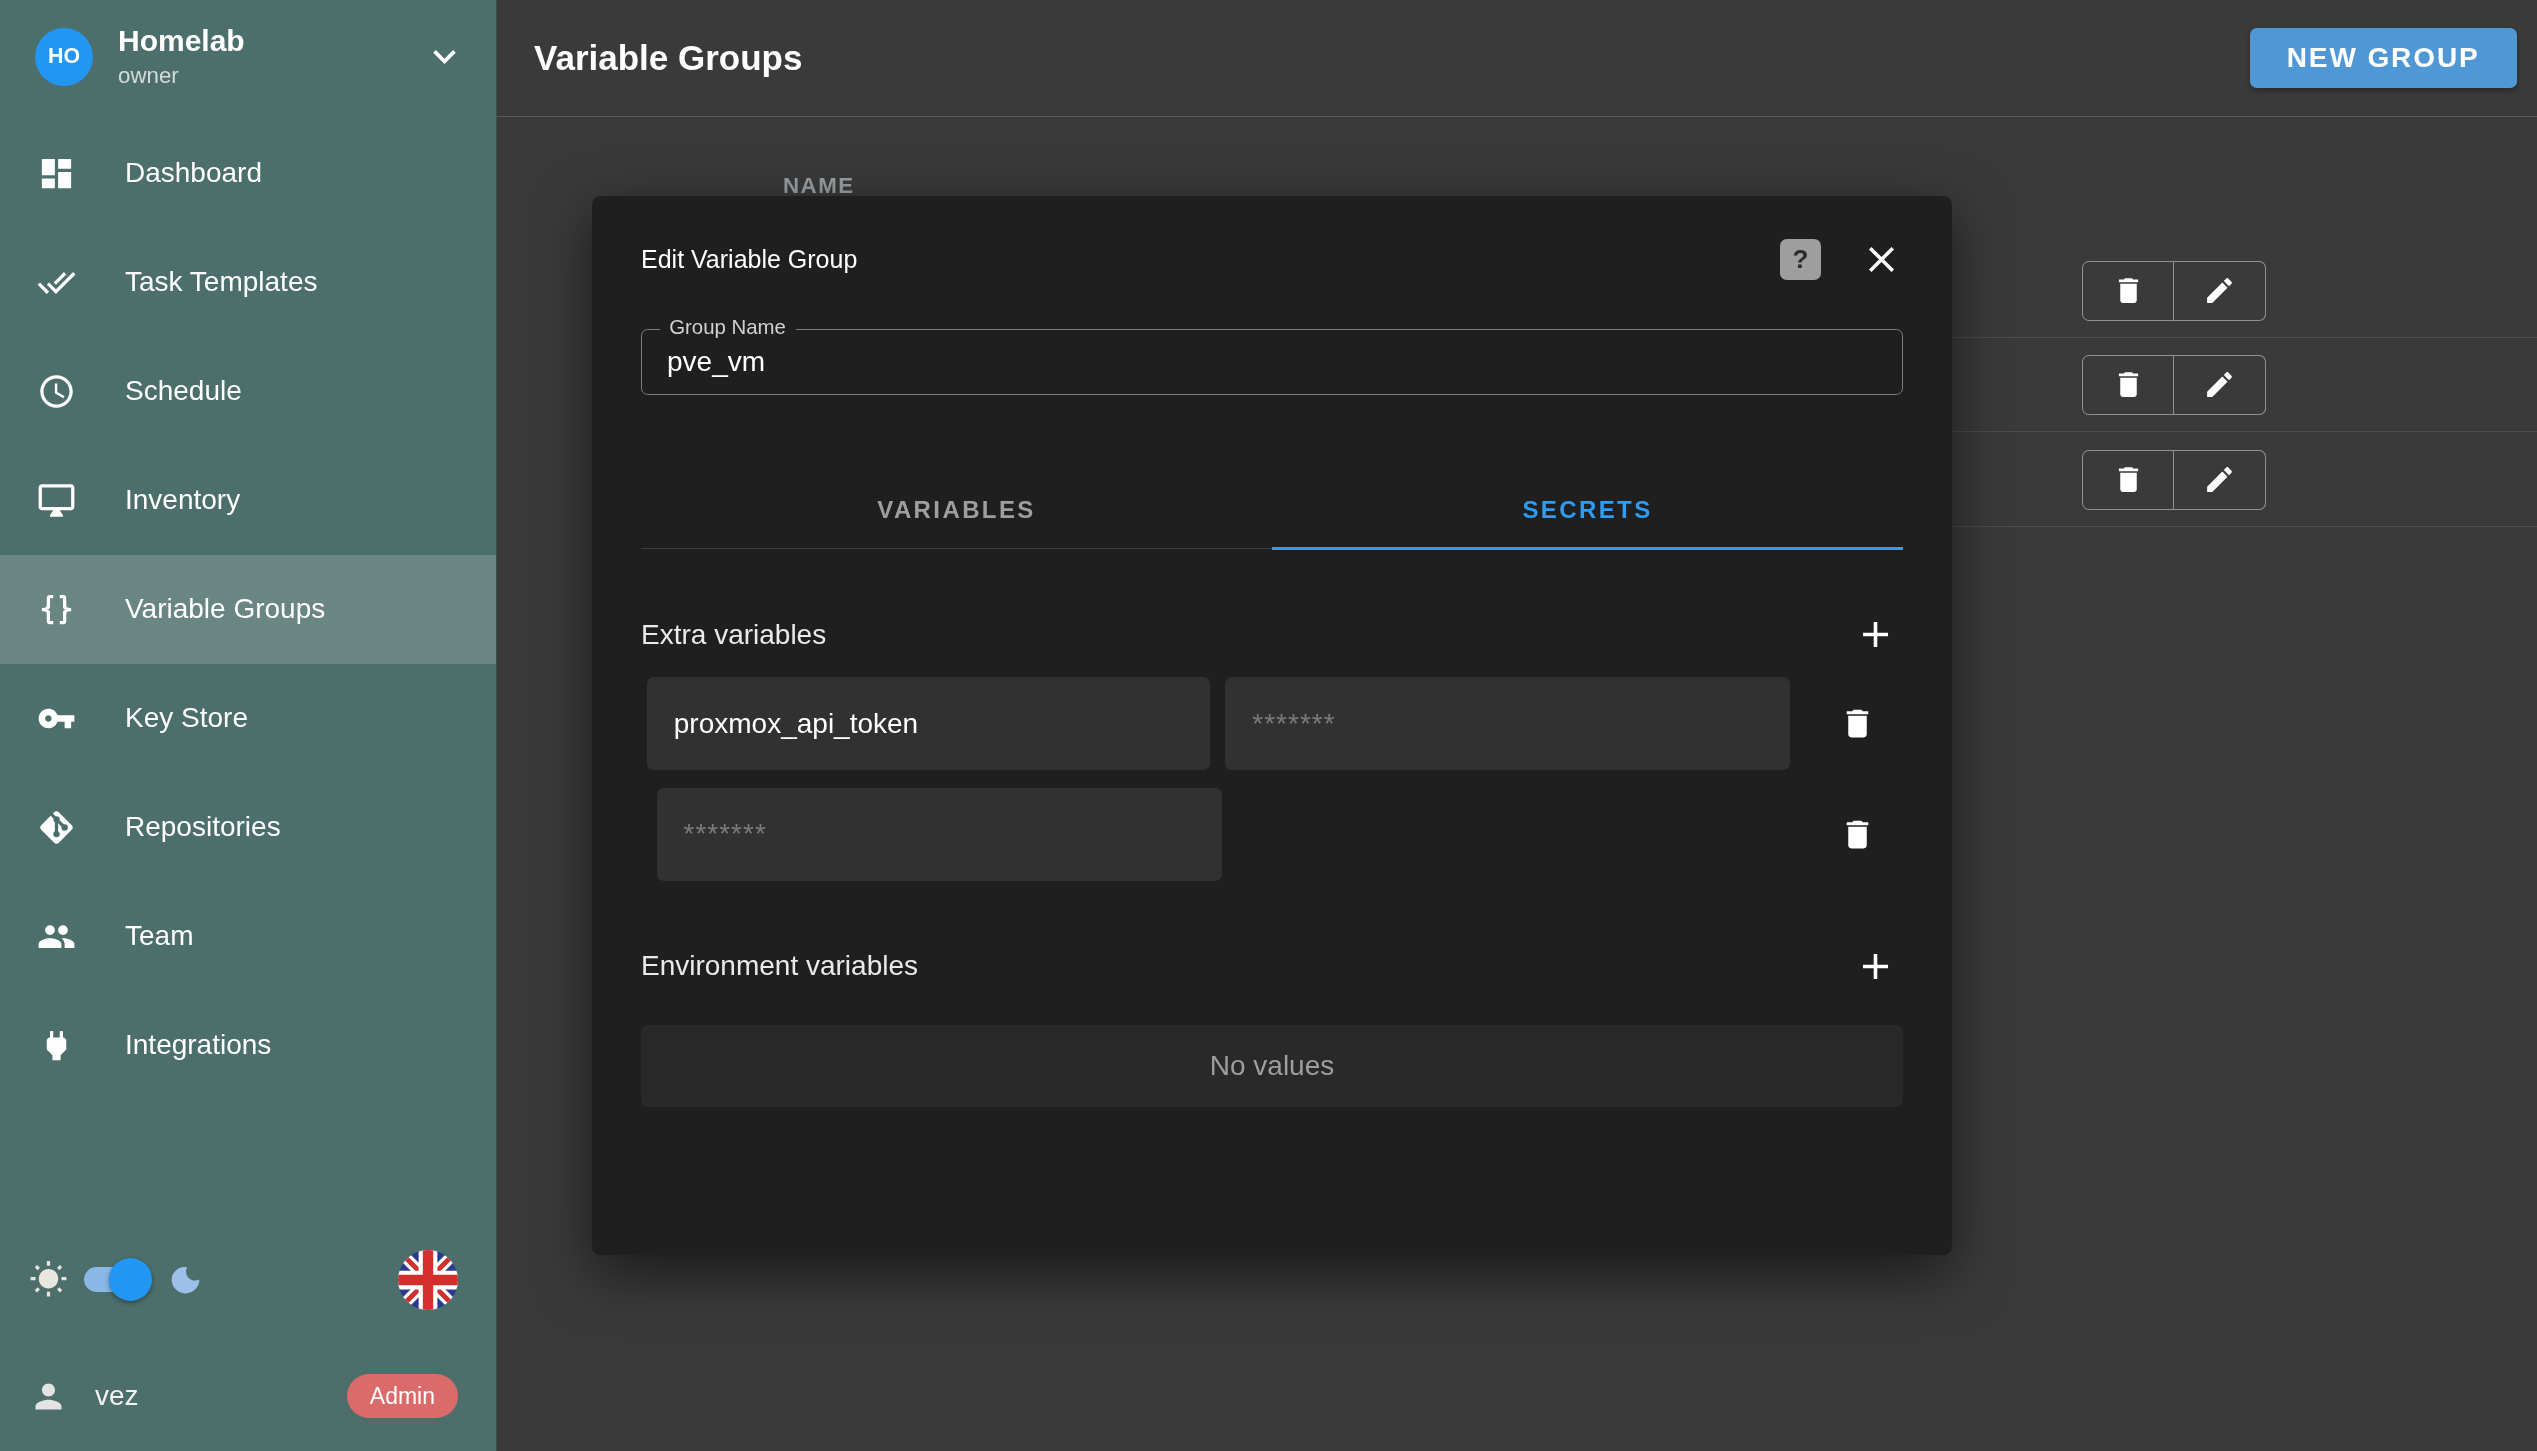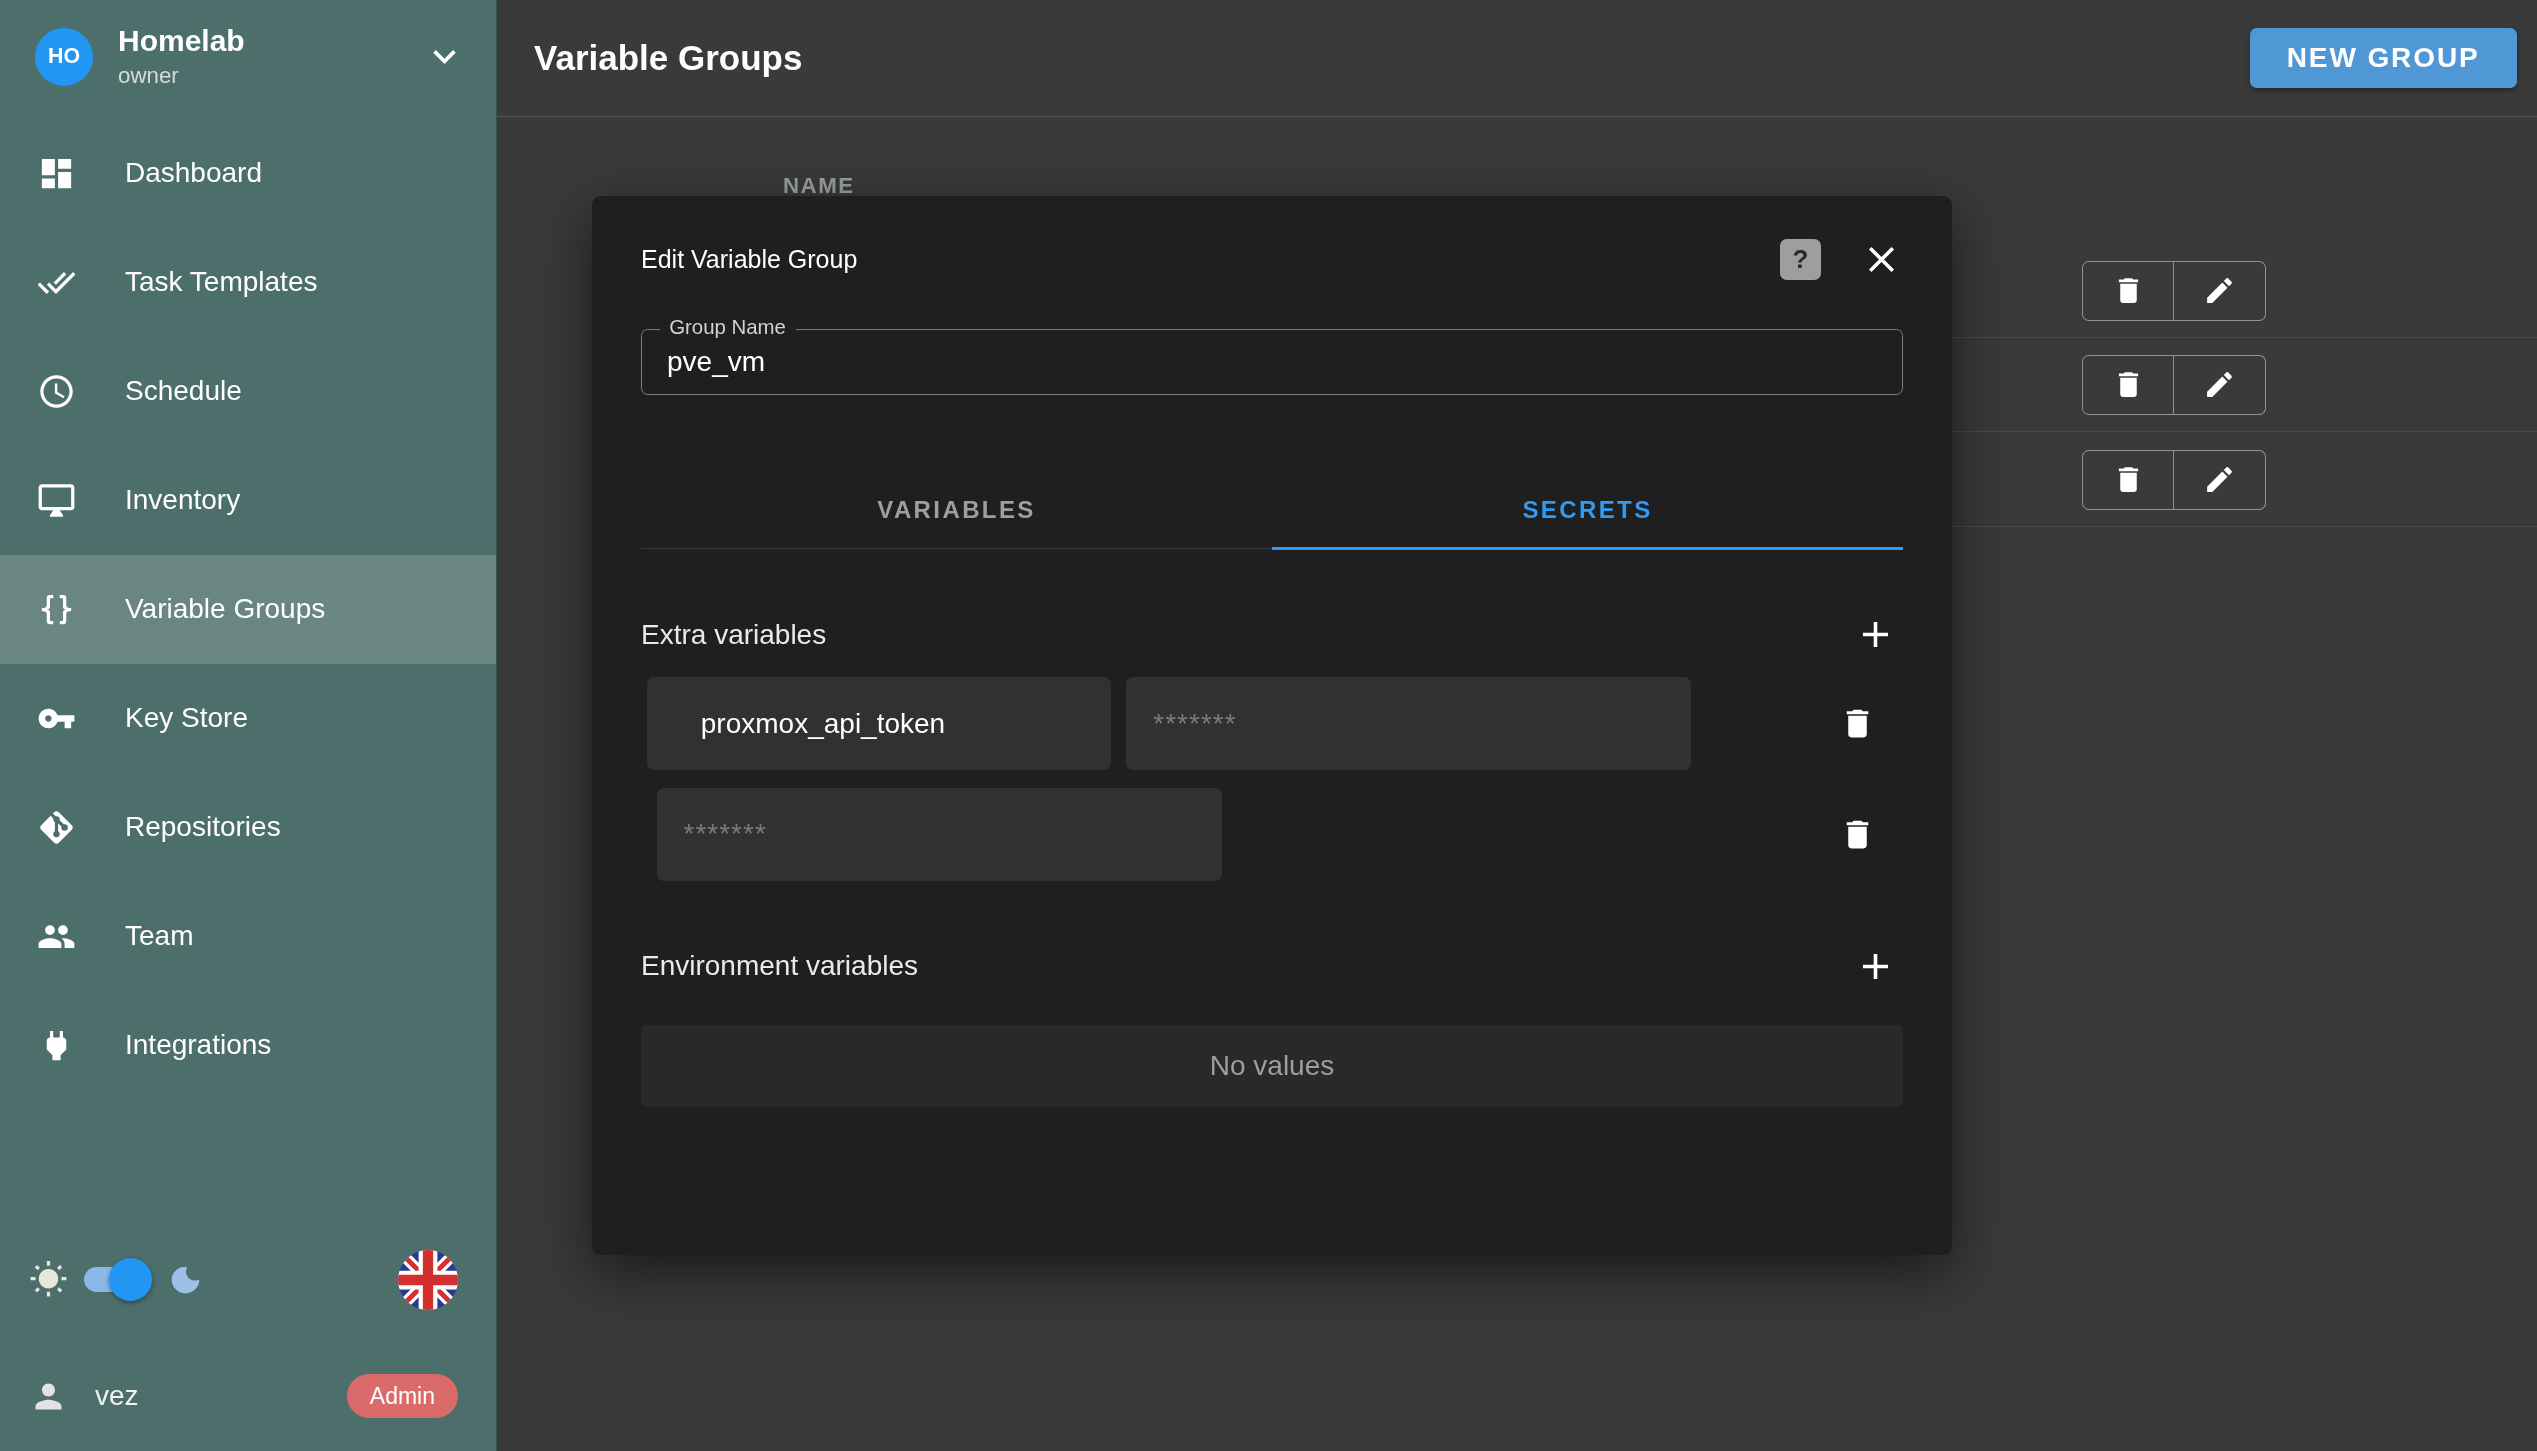--- a/index.html
+++ b/index.html
@@ -134,21 +134,21 @@
   .section-head { display:flex; align-items:center; margin-top:62px; height:47px; }
   .section-head.env { margin-top:62px; }
   .section-label { font-size:28px; color:#eaeaea; }
   .plus-btn { margin-left:auto; margin-right:3.9px; width:47px; height:47px; border:none; background:none;
     display:flex; align-items:center; justify-content:center; cursor:pointer; }
   .plus-btn svg { width:43px; height:43px; fill:#fff; }
 
   .var-row { display:flex; align-items:center; margin-top:19.4px; height:93px; }
   .var-row + .var-row { margin-top:17.5px; }
   .var-name, .var-secret { height:93px; background:#313131; border-radius:6.8px; display:flex; align-items:center; }
-  .var-name { width:464px; margin-left:5.8px;padding-left:27px; }
+  .var-name { width:563px; margin-left:5.8px; }
   .var-secret { width:565px; margin-left:15.5px; }
   .var-name input, .var-secret input {
     width:100%; background:transparent; border:none; outline:none;
     color:#fff; font-size:28px; padding:0 27px; font-family:inherit;
   }
   .var-secret input::placeholder { color:#7a7a7a; letter-spacing:1px; }
   .row-trash { margin-left:auto; margin-right:27px; background:none; border:none; cursor:pointer; }
   .row-trash svg { width:37px; height:37px; fill:#fff; }
 
   .no-values {

